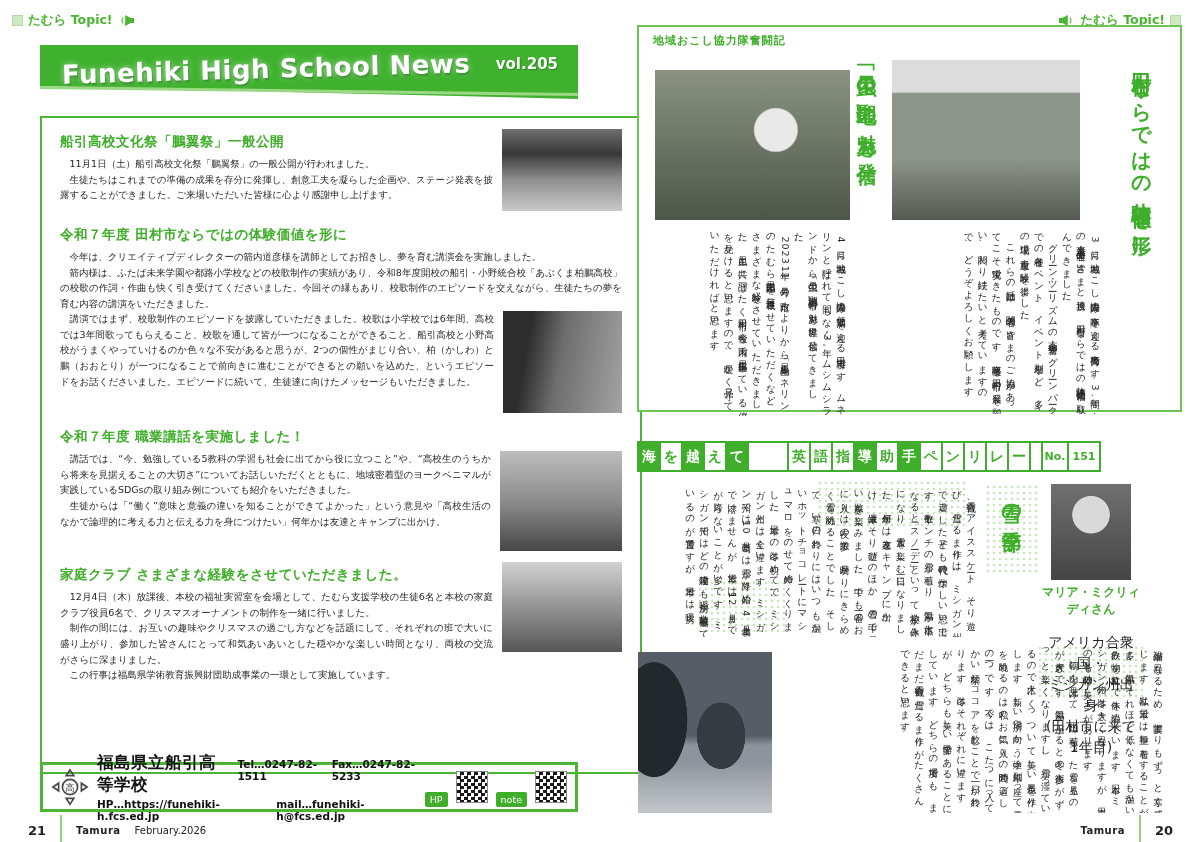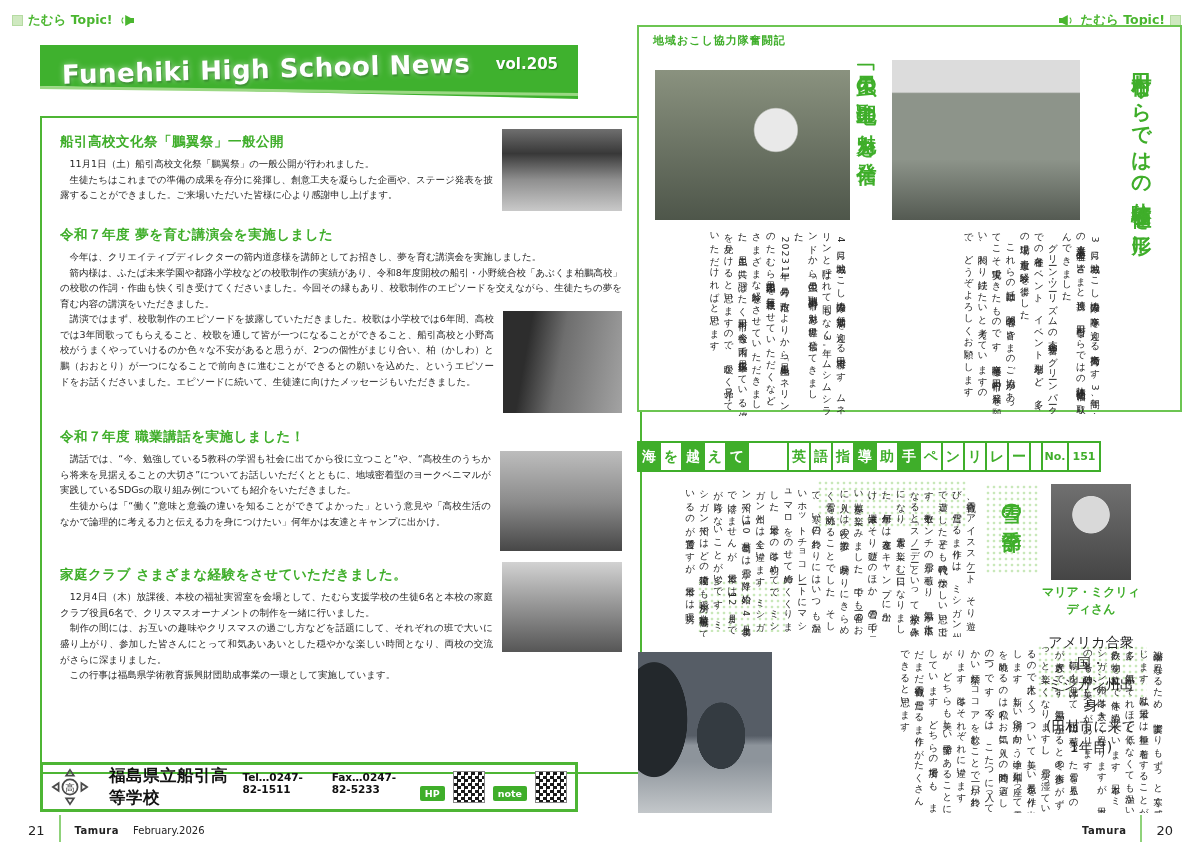--- a/index.html
+++ b/index.html
@@ -5,21 +5,21 @@
   * { margin:0; padding:0; box-sizing:border-box; }
   html,body { background:#e8e8e8; }
   body { font-family:"DejaVu Sans", sans-serif; }
   .sheet { position:relative; width:1191px; height:842px; background:#ffffff; overflow:hidden; margin:0 auto; }
 
   
   .topic-label { position:absolute; display:flex; align-items:center; gap:5px; color:#4ab62f; font-weight:bold; font-size:12.5px; }
   .lt-square { width:11px; height:11px; background:#cfe9c0; border:1px solid #b5dba2; }
   .vline-green { width:2px; height:30px; background:#8fd27a; }
   .pagefoot { position:absolute; display:flex; align-items:center; gap:14px; font-size:10px; color:#222; }
-  .pagefoot .pnum { font-weight:normal; font-size:13px; }
+  .pagefoot .pnum { font-weight:bold; font-size:13px; }
   .pagefoot .pj { font-weight:bold; letter-spacing:.5px; }
   .photo { background:#9a9a9a; }
 
   
   .page-left { position:absolute; left:0; top:0; width:600px; height:842px; }
   .fhs-banner { position:absolute; left:40px; top:45px; width:538px; height:54px;
     background:#3fb12e; clip-path:polygon(0 0,100% 0,100% 100%,0 76%); }
   .fhs-banner-line { position:absolute; left:40px; top:86px; width:538px; height:3px;
     background:#9bd884; transform:rotate(0.75deg); transform-origin:left center; }
   .fhs-title { position:absolute; left:22px; top:9px; color:#fff; font-size:26px; font-weight:bold;
@@ -38,24 +38,24 @@
     background:linear-gradient(100deg,#2d2d2d 22%,#6e6e6e 48%,#a3a3a3); }
   .photo-a3 { width:122px; height:100px;
     background:linear-gradient(180deg,#bdbdbd,#8a8a8a 52%,#474747); }
   .photo-a4 { width:120px; height:90px;
     background:linear-gradient(180deg,#d2d2d2,#9d9d9d 42%,#565656); }
 
   .school-box { position:absolute; left:40px; top:762px; width:538px; height:50px;
     border:3px solid #4db534; display:flex; align-items:center; padding:0 8px; gap:8px; }
   .school-text { flex:1; }
   .school-row1 { display:flex; align-items:baseline; gap:10px; }
-  .school-name { font-size:16.5px; font-weight:bold; color:#111; letter-spacing:.5px;margin-left:12px; }
+  .school-name { font-size:16.5px; font-weight:bold; color:#111; letter-spacing:.5px; }
   .school-telfax { font-size:10.5px; font-weight:600; color:#111; display:flex; gap:12px; }
   .school-row2 { font-size:10.5px; font-weight:600; color:#111; display:flex; gap:14px; margin-top:2px; }
-  .badge { background:#3fae2a; color:#fff; font-size:9.5px; font-weight:bold; padding:2px 5px; border-radius:2px; align-self:flex-end; margin-bottom:8px; }
+  .badge { background:#3fae2a; color:#fff; font-size:9.5px; font-weight:normal; padding:2px 5px; border-radius:2px; align-self:flex-end; margin-bottom:2px; }
   .qr { width:32px; height:32px; border:1px solid #888;
     background:repeating-conic-gradient(#1a1a1a 0% 25%, #ffffff 0% 50%) 0 0/7px 7px; }
 
   
   .page-right { position:absolute; left:600px; top:0; width:591px; height:842px; }
   .kyo-box { position:absolute; left:37px; top:25px; width:545px; height:387px;
     border:2px solid #6cc552; background:#fff; }
   .kyo-label { position:absolute; left:14px; top:6px; color:#3fae2a; font-size:11px; font-weight:bold; letter-spacing:1px; }
   .vtitle { writing-mode:vertical-rl; text-orientation:upright; color:#3fae2a; font-weight:bold; letter-spacing:2px; position:absolute; }
   .vtext { writing-mode:vertical-rl; text-orientation:mixed; white-space:pre-line; position:absolute;
@@ -122,21 +122,21 @@
     <div class="content-box">
 
       <div class="art">
         <div class="photo photo-a1"></div>
         <h2>船引高校文化祭「鵬翼祭」一般公開</h2>
         <p>　11月1日（土）船引高校文化祭「鵬翼祭」の一般公開が行われました。
 　生徒たちはこれまでの準備の成果を存分に発揮し、創意工夫を凝らした企画や、ステージ発表を披露することができました。ご来場いただいた皆様に心より感謝申し上げます。</p>
       </div>
 
       <div class="art">
-        <h2>令和７年度 夢を育む講演会を実施しました</h2>
+        <h2>令和７年度 田村市ならではの体験価値を形に</h2>
         <p>　今年は、クリエイティブディレクターの箭内道彦様を講師としてお招きし、夢を育む講演会を実施しました。
 　箭内様は、ふたば未来学園や都路小学校などの校歌制作の実績があり、令和8年度開校の船引・小野統合校「あぶくま柏鵬高校」の校歌の作詞・作曲も快く引き受けてくださいました。今回その縁もあり、校歌制作のエピソードを交えながら、生徒たちの夢を育む内容の講演をいただきました。</p>
         <div class="photo photo-a2"></div>
         <p>　講演ではまず、校歌制作のエピソードを披露していただきました。校歌は小学校では6年間、高校では3年間歌ってもらえること、校歌を通して皆が一つになることができること、船引高校と小野高校がうまくやっていけるのか色々な不安があると思うが、2つの個性がまじり合い、柏（かしわ）と鵬（おおとり）が一つになることで前向きに進むことができるとの願いを込めた、というエピソードをお話くださいました。エピソードに続いて、生徒達に向けたメッセージもいただきました。</p>
       </div>
 
       <div class="art">
         <h2>令和７年度 職業講話を実施しました！</h2>
         <div class="photo photo-a3"></div>
         <p>　講話では、“今、勉強している5教科の学習も社会に出てから役に立つこと”や、“高校生のうちから将来を見据えることの大切さ”についてお話しいただくとともに、地域密着型のヨークベニマルが実践しているSDGsの取り組み例についても紹介をいただきました。
@@ -163,20 +163,24 @@
         </g>
         <text x="20" y="24" font-size="10" text-anchor="middle" fill="#4a4a4a">高</text>
       </svg>
       <div class="school-text">
         <div class="school-row1">
           <span class="school-name">福島県立船引高等学校</span>
           <span class="school-telfax">
             <span>Tel…0247-82-1511</span>
             <span>Fax…0247-82-5233</span>
           </span>
+        </div>
+        <div class="school-row2">
+          <span>HP…https://funehiki-h.fcs.ed.jp</span>
+          <span>mail…funehiki-h@fcs.ed.jp</span>
         </div>
       </div>
       <span class="badge">HP</span>
       <div class="qr"></div>
       <span class="badge">note</span>
       <div class="qr"></div>
     </div>
 
     <div class="pagefoot" style="left:28px; top:815px;">
       <span class="pnum">21</span>

